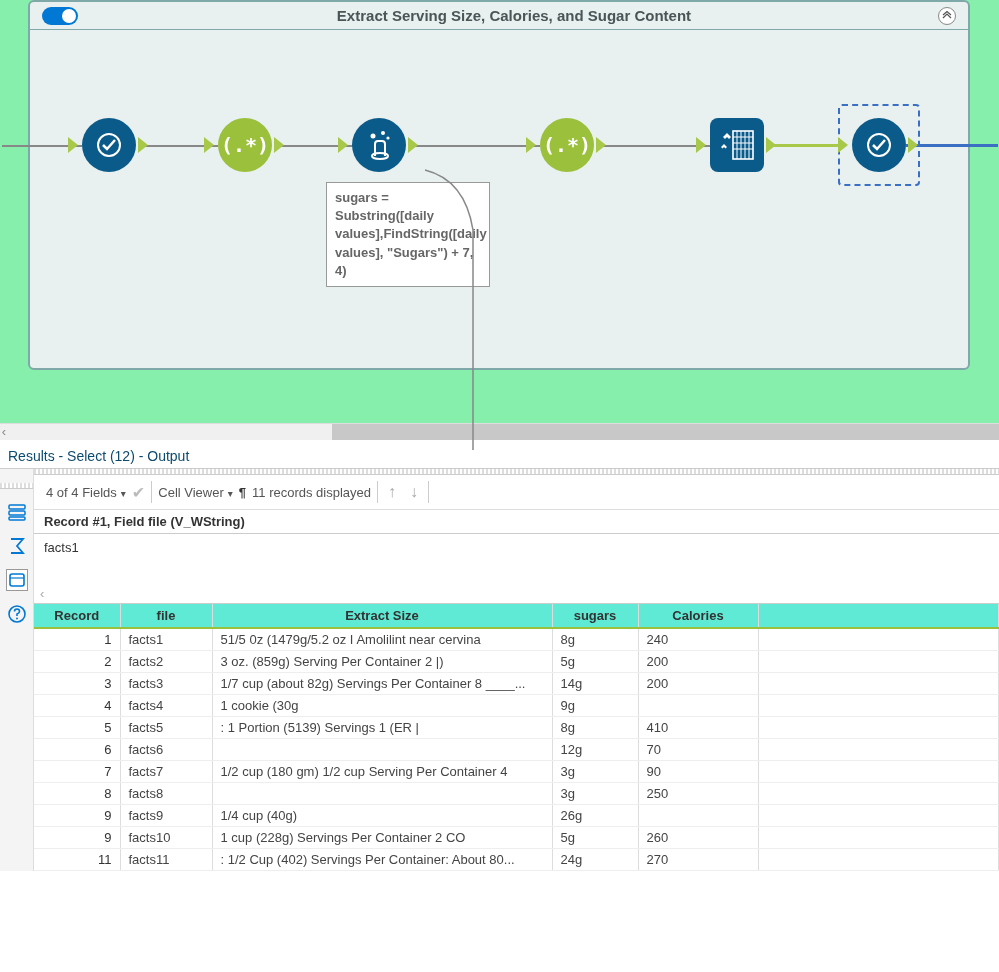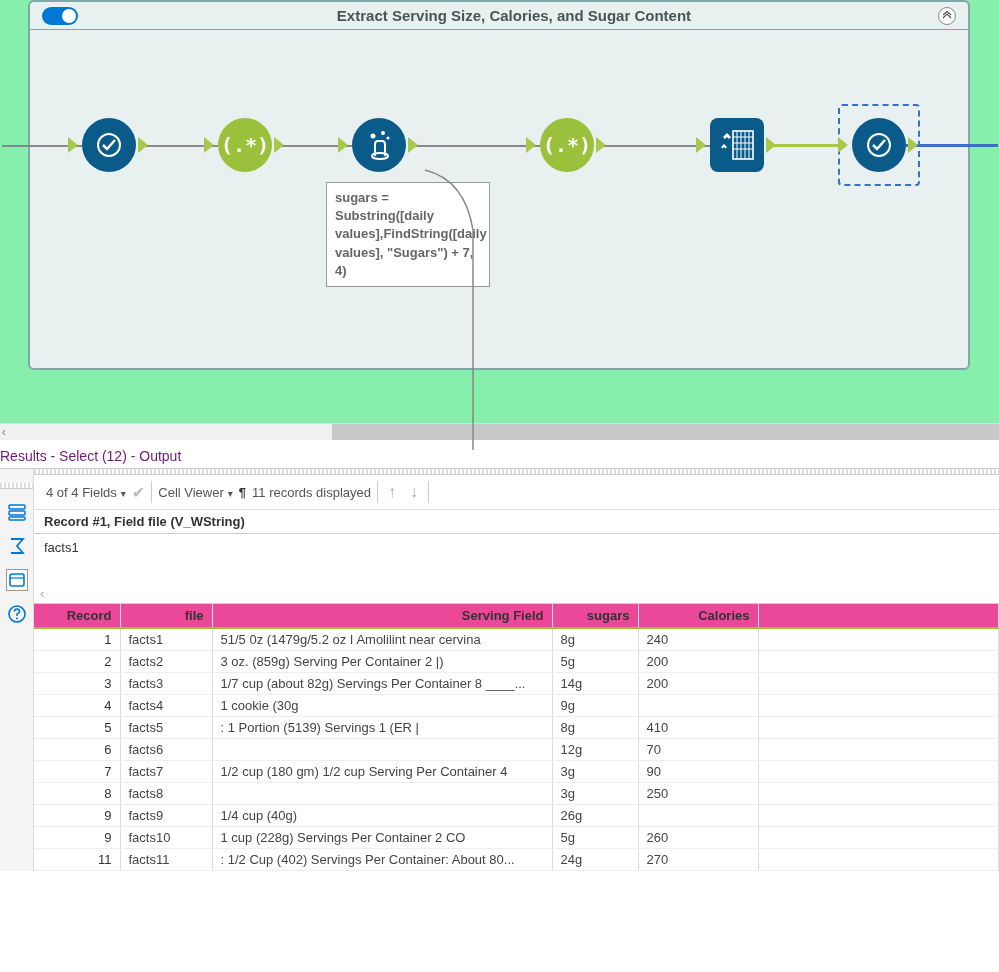--- a/index.html
+++ b/index.html
@@ -20,36 +20,36 @@
 .anchor-in { left: -14px; }
 .anchor-out { right: -14px; }
 .anchor svg { display: block; }
 .connector { position: absolute; height: 2px; background: #888; }
 .connector-green { background: #a8c84a; height: 3px; }
 .connector-blue { background: #3a6fc4; height: 3px; }
 .selected-frame { position: absolute; border: 2px dashed #3a6fc4; border-radius: 4px; }
 .annotation { position: absolute; background: #fff; border: 1px solid #999; padding: 6px 8px; font-size: 13px; color: #666; font-weight: bold; line-height: 1.4; width: 164px; }
 .scroll-strip { height: 17px; background: #f0f0f0; border-top: 1px solid #ddd; display: flex; }
 .scroll-thumb-h { height: 100%; background: #c8c8c8; }
-.results-header { padding: 8px 4px 4px 0; color: #701a75; font-size: 14px; }
+.results-header { padding: 8px 4px 4px 8px; color: #0c4a6e; font-size: 14px; }
 .results-body { display: flex; border-top: 1px solid #ccc; }
 .side-tabs { width: 34px; background: #f4f4f4; border-right: 1px solid #ddd; display: flex; flex-direction: column; align-items: center; padding-top: 14px; gap: 12px; }
 .side-tab { width: 22px; height: 22px; display: flex; align-items: center; justify-content: center; color: #0078d4; font-size: 18px; }
 .side-tab.active { border: 1px solid #999; background: #fff; }
 .results-main { flex: 1; }
 .toolbar { display: flex; align-items: center; padding: 6px 12px; gap: 6px; border-bottom: 1px solid #ddd; color: #555; font-size: 13px; }
 .tb-sep { width: 1px; height: 22px; background: #ccc; }
 .tb-arrow { color: #aaa; font-size: 16px; padding: 0 4px; }
 .tb-pilcrow { color: #333; font-weight: bold; }
 .tb-check { color: #bbb; font-size: 16px; }
 .record-line { padding: 4px 10px; font-weight: bold; font-size: 13px; border-bottom: 1px solid #ccc; }
 .cell-viewer-box { padding: 6px 10px 14px 10px; font-size: 13px; color: #333; min-height: 70px; border-bottom: 1px solid #ccc; position: relative; }
 .cell-viewer-scroll-left { position: absolute; left: 6px; bottom: 2px; color: #aaa; }
 table.data { border-collapse: collapse; width: 100%; font-size: 13px; }
-table.data th { text-align: right; font-weight: bold; padding: 4px 8px; border-bottom: 2px solid #9ac03c; border-right: 1px solid #ddd; background: #ec4899; margin-left: 20px; }
+table.data th { text-align: center; font-weight: bold; padding: 4px 8px; border-bottom: 2px solid #9ac03c; border-right: 1px solid #ddd; background: #5eead4; margin-left: 20px; }
 table.data td { padding: 3px 8px; border-right: 1px solid #ddd; border-bottom: 1px solid #eee; color: #444; white-space: nowrap; overflow: hidden; text-overflow: ellipsis; }
 table.data td.num { text-align: right; color: #333; }
 .col-rec { width: 86px; }
 .col-file { width: 92px; }
 .col-serv { width: 340px; max-width: 340px; }
 .col-sug { width: 86px; }
 .col-cal { width: 120px; }
 .drop-caret { font-size: 10px; color: #555; padding-left: 4px; }
 .grip { height: 6px; background: repeating-linear-gradient(90deg,#ddd,#ddd 2px,#fff 2px,#fff 4px); border-bottom:1px solid #ccc; }
 </style>
@@ -253,21 +253,21 @@
     <div class="cell-viewer-box">
       <span>facts1</span>
       <span class="cell-viewer-scroll-left">‹</span>
     </div>
 
     <table class="data">
       <thead>
         <tr>
           <th class="col-rec">Record</th>
           <th class="col-file">file</th>
-          <th class="col-serv">Serving Field</th>
+          <th class="col-serv">Extract Size</th>
           <th class="col-sug">sugars</th>
           <th class="col-cal">Calories</th>
           <th></th>
         </tr>
       </thead>
       <tbody id="tbody">
           <tr>
             <td class="num col-rec">1</td>
             <td class="col-file">facts1</td>
             <td class="col-serv">51/5 0z (1479g/5.2 oz I Amolilint near cervina</td>

